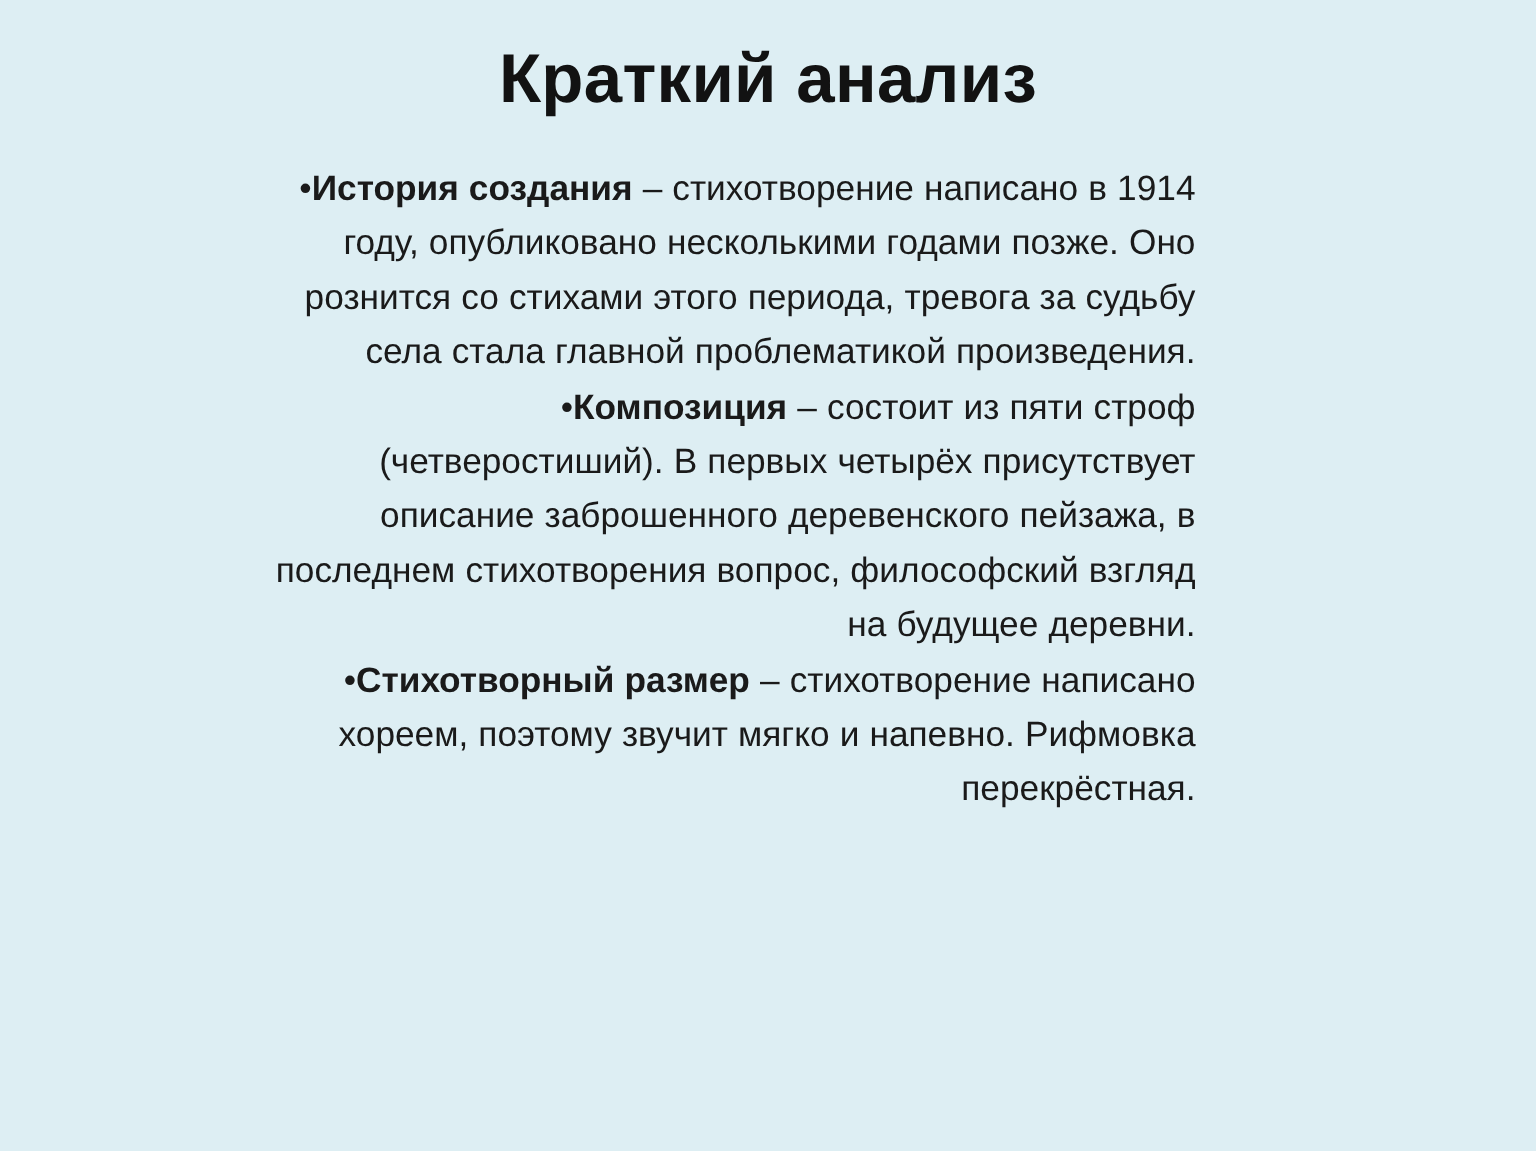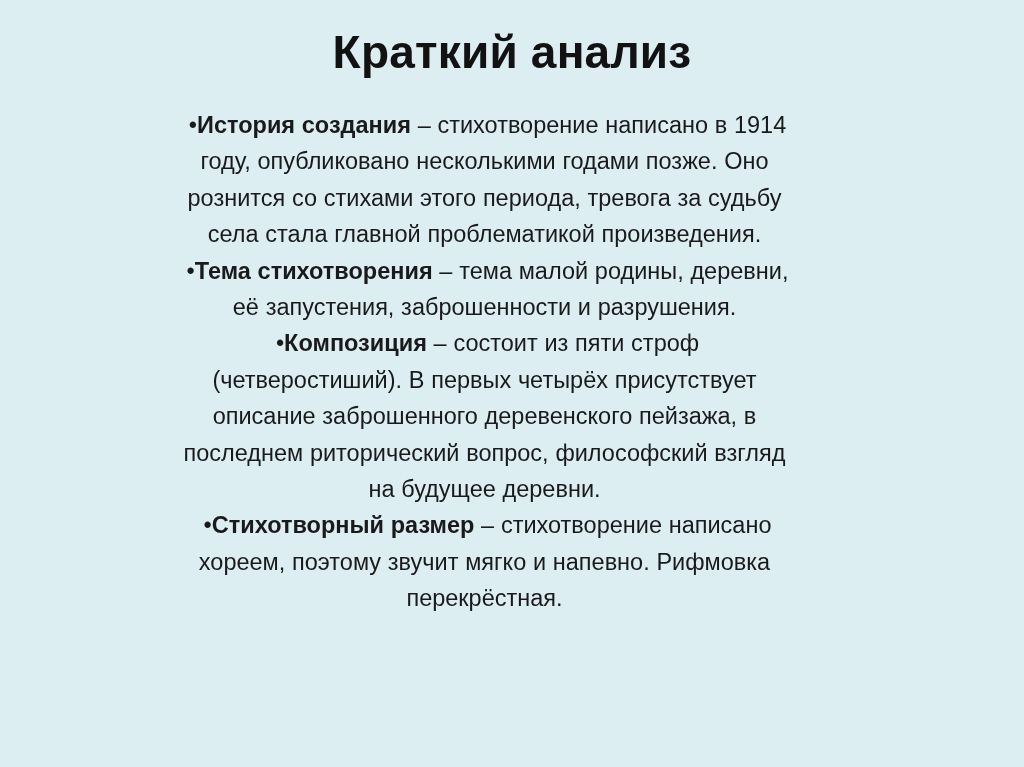--- a/index.html
+++ b/index.html
@@ -37,21 +37,21 @@
   .body-block {
     position: absolute;
     top: 107px;
     left: 172px;
     width: 625px;
   }
   .bullet-line {
     font-size: 23.5px;
     line-height: 36.4px;
     color: #1a1a1a;
-    text-align: center;
+    text-align: right;
     text-indent: 6px;
     margin: 0;
     padding: 0;
     word-spacing: 0.2px;
   }
   .bullet-dot {
     font-size: 23.5px;
     line-height: 0;
   }
   .label {
@@ -67,18 +67,17 @@
 </head>
 <body>
 
 <div class="slide">
 
   <div class="slide-title">Краткий анализ</div>
 
   <div class="body-block">
 
   <p class="bullet-line"><span class="bullet-dot">•</span><span class="label">История создания</span><span> – </span><span class="body-text">стихотворение написано в 1914 году, опубликовано несколькими годами позже. Оно рознится со стихами этого периода, тревога за судьбу села стала главной проблематикой произведения.</span></p>
-      <p class="bullet-line"><span class="bullet-dot">•</span><span class="label">Тема стихотворения</span><span> – </span><span class="body-text">тема малой родины, деревни, её запустения, заброшенности и разрушения.</span></p>
-      <p class="bullet-line"><span class="bullet-dot">•</span><span class="label">Композиция</span><span> – </span><span class="body-text">состоит из пяти строф (четверостиший). В первых четырёх присутствует описание заброшенного деревенского пейзажа, в последнем риторический вопрос, философский взгляд на будущее деревни.</span></p>
+      <p class="bullet-line"><span class="bullet-dot">•</span><span class="label">Композиция</span><span> – </span><span class="body-text">состоит из пяти строф (четверостиший). В первых четырёх присутствует описание заброшенного деревенского пейзажа, в последнем стихотворения вопрос, философский взгляд на будущее деревни.</span></p>
       <p class="bullet-line"><span class="bullet-dot">•</span><span class="label">Стихотворный размер</span><span> – </span><span class="body-text">стихотворение написано хореем, поэтому звучит мягко и напевно. Рифмовка перекрёстная.</span></p>
     </div>
 
 </div>
 
 </body></html>

